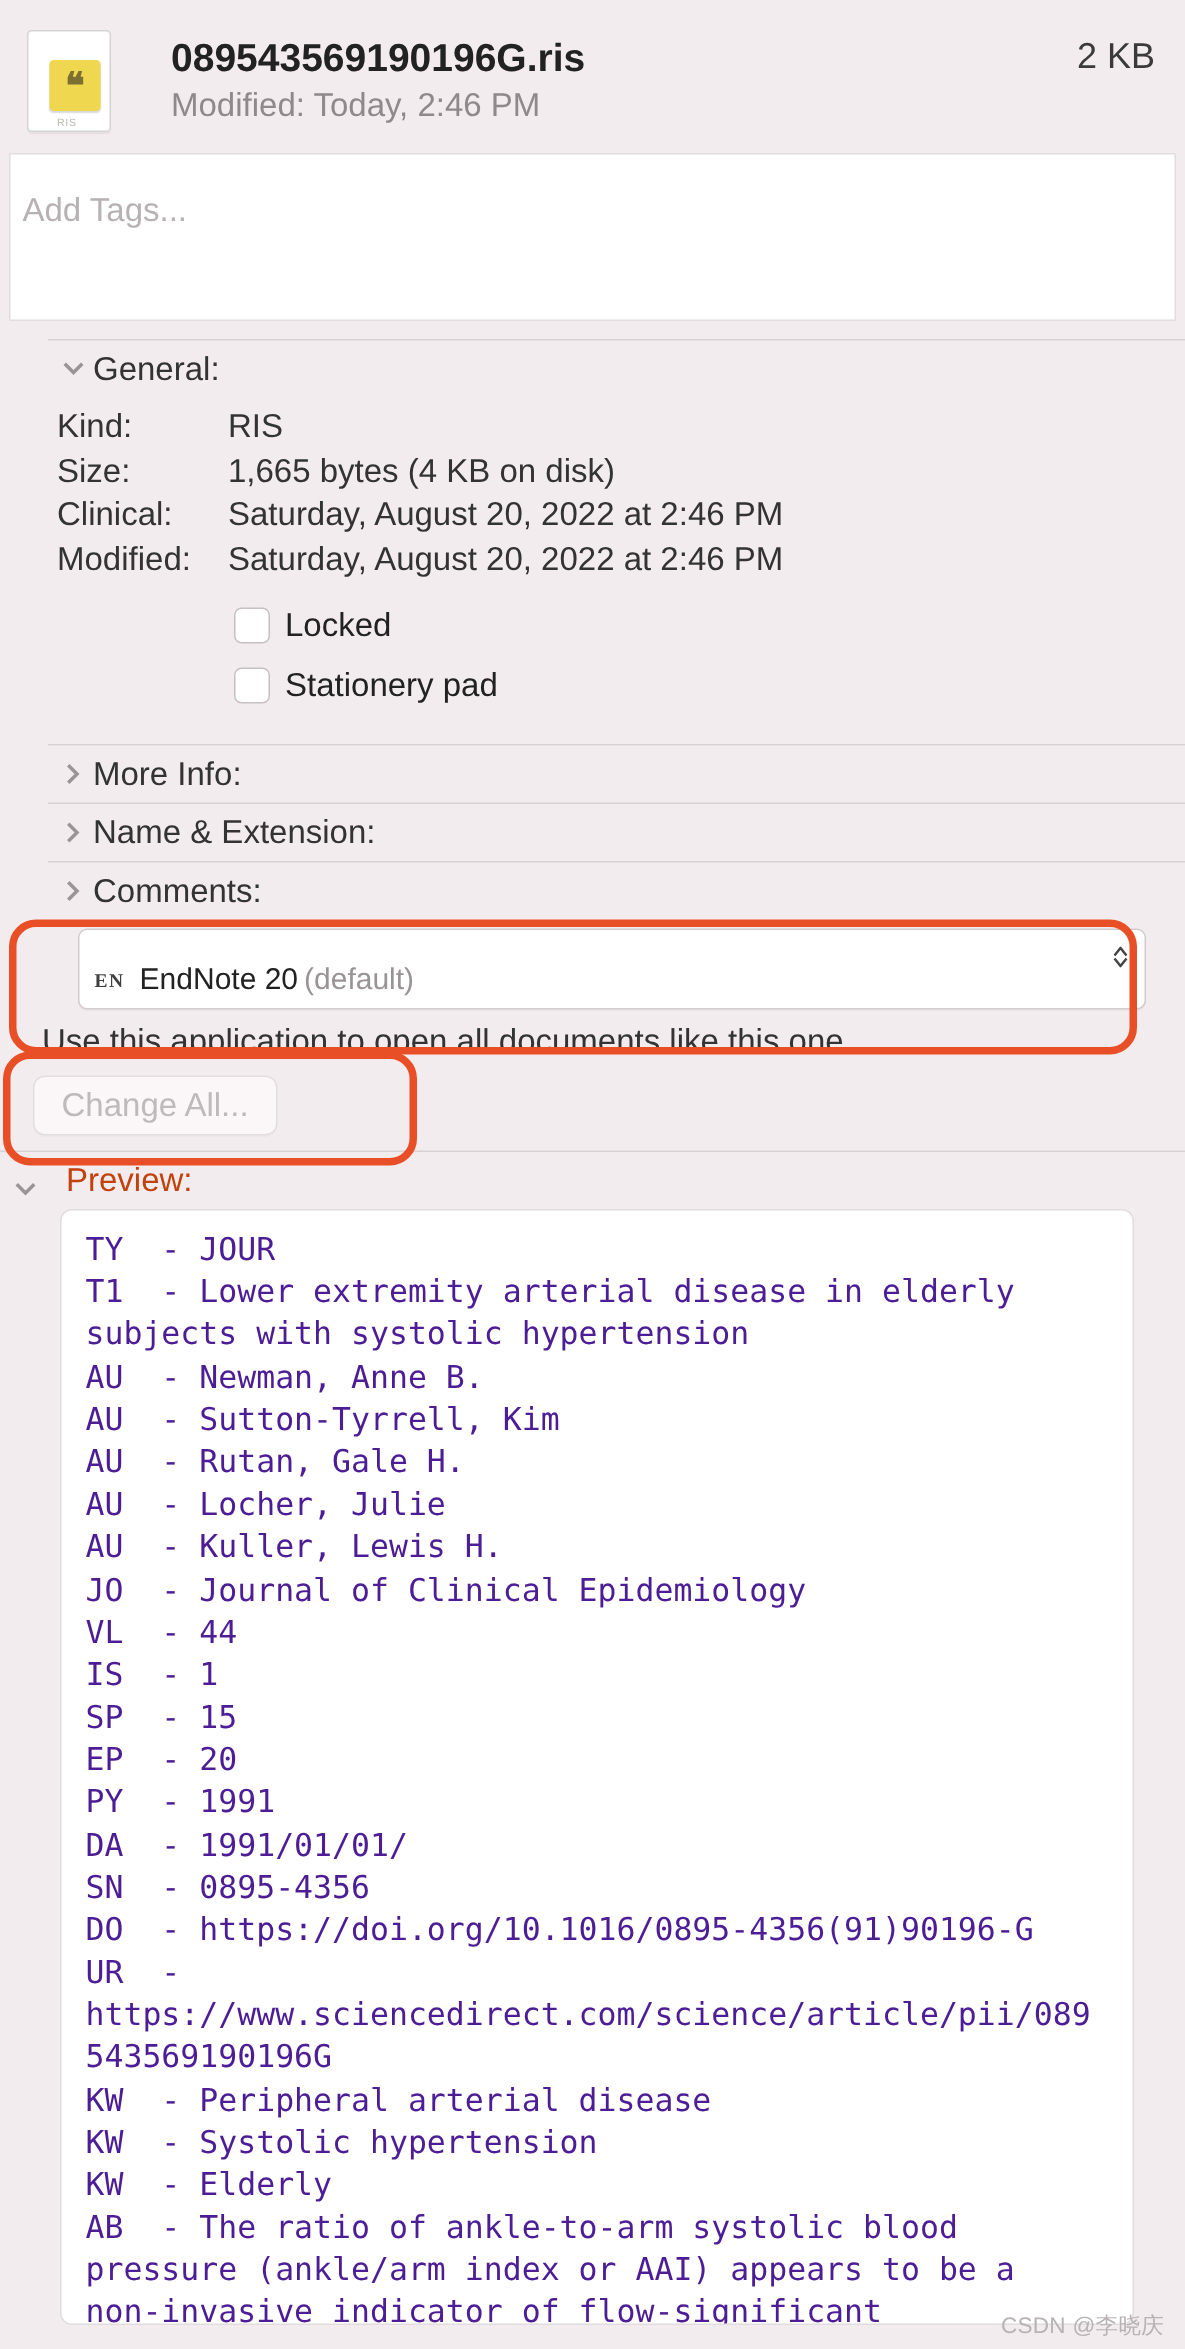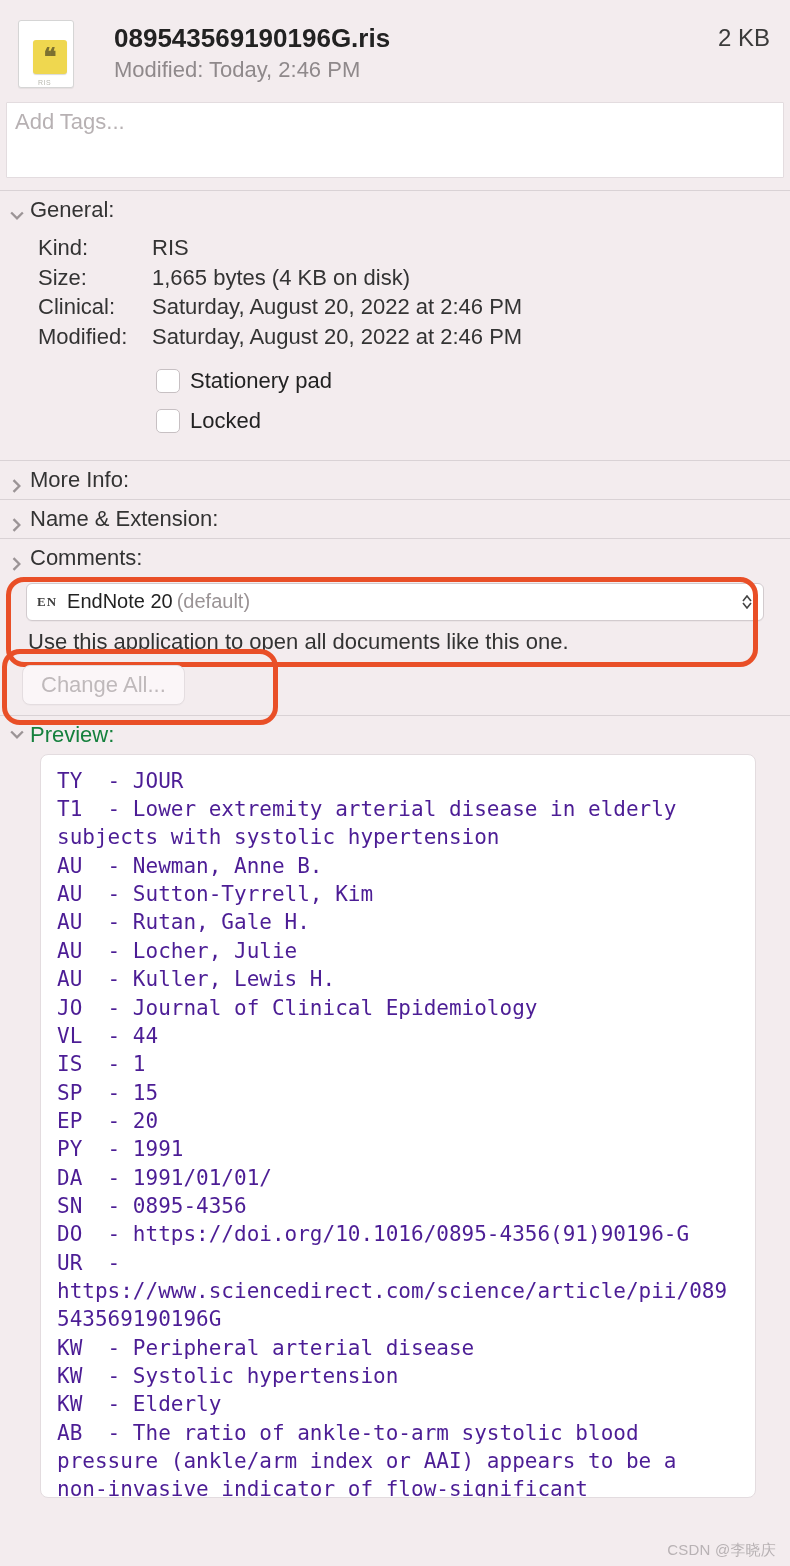--- a/index.html
+++ b/index.html
@@ -74,34 +74,35 @@
     font-size: 24px;
     color: #3a3a3a;
     padding-top: 4px;
     padding-right: 2px;
   }
   .tags-area {
     margin: 6px 6px 0 6px;
     background: #fff;
     border: 1px solid #e3dcdf;
     height: 62px;
-    padding: 6px 8px;
+    padding: 24px 8px;
     color: #b7b1b3;
     font-size: 22px;
     line-height: 1.2;
     border-radius: 1px;
   }
   .section-bar {
     border-top: 1px solid #d9d2d5;
     padding: 6px 10px 6px 10px;
     display: flex;
-    align-items: center;
+    align-items: flex-start;
     gap: 6px;
     font-size: 22px;
     color: #333;
+    margin-left: 32px;
   }
   .section-bar.first { margin-top: 12px; }
   .disclosure {
     width: 14px;
     height: 14px;
     display: inline-block;
     color: #9b9496;
   }
   .chev-down svg, .chev-right svg { width: 14px; height: 14px; }
   .kv {
@@ -152,24 +153,25 @@
   }
   .open-with-wrap { position: relative; }
   .dropdown-row { padding: 6px 26px 4px 26px; }
   .dropdown {
     background: #fff;
     border: 1px solid #d2cbce;
     border-radius: 6px;
     height: 36px;
     display: flex;
     align-items: center;
-    padding: 0 34px 0 10px;
+    padding: 16px 34px 0 10px;
     position: relative;
     box-shadow: 0 1px 0 rgba(0,0,0,.03);
     font-size: 20px;
+    margin-left: 26px;
   }
   .dropdown .en-badge {
     font-family: Georgia, serif;
     font-weight: bold;
     font-size: 13px;
     letter-spacing: 1px;
     color: #3f3f3f;
     margin-right: 10px;
   }
   .dropdown .def { color: #9a9395; margin-left: 4px; }
@@ -201,23 +203,23 @@
     color: #bfb9bb;
     font-size: 22px;
     box-shadow: 0 1px 0 rgba(0,0,0,.02);
   }
   .preview-sec {
     border-top: 1px solid #d9d2d5;
     padding: 6px 10px 6px 10px;
   }
   .preview-head {
     display: flex;
-    align-items: flex-start;
-    gap: 6px;
-    color: #15803d;
+    align-items: center;
+    gap: 20px;
+    color: #c2410c;
   }
   .preview-box {
     margin: 6px 24px 0 30px;
     background: #fff;
     border: 1px solid #e3dcdf;
     border-radius: 8px;
     padding: 12px 16px;
     font-family: "Menlo", "Consolas", monospace;
     font-size: 21px;
     line-height: 1.35;
@@ -276,25 +278,25 @@
       <div class="v">Saturday, August 20, 2022 at 2:46 PM</div>
     </div>
   <div class="kv-row">
       <div class="k">Modified:</div>
       <div class="v">Saturday, August 20, 2022 at 2:46 PM</div>
     </div>
 
   <div class="check-area">
     <div class="check-row">
       <div class="checkbox"></div>
-      <span>Stationery pad</span>
+      <span>Locked</span>
     </div>
     <div class="check-row">
       <div class="checkbox"></div>
-      <span>Locked</span>
+      <span>Stationery pad</span>
     </div>
   </div>
 </div>
 
 <div class="section-bar">
   <span class="disclosure chev-right">
     <svg viewBox="0 0 12 12">
         <path d="M3 1 L8 6 L3 11" fill="none" stroke="currentColor" stroke-width="2"></path>
       </svg>
   </span>

